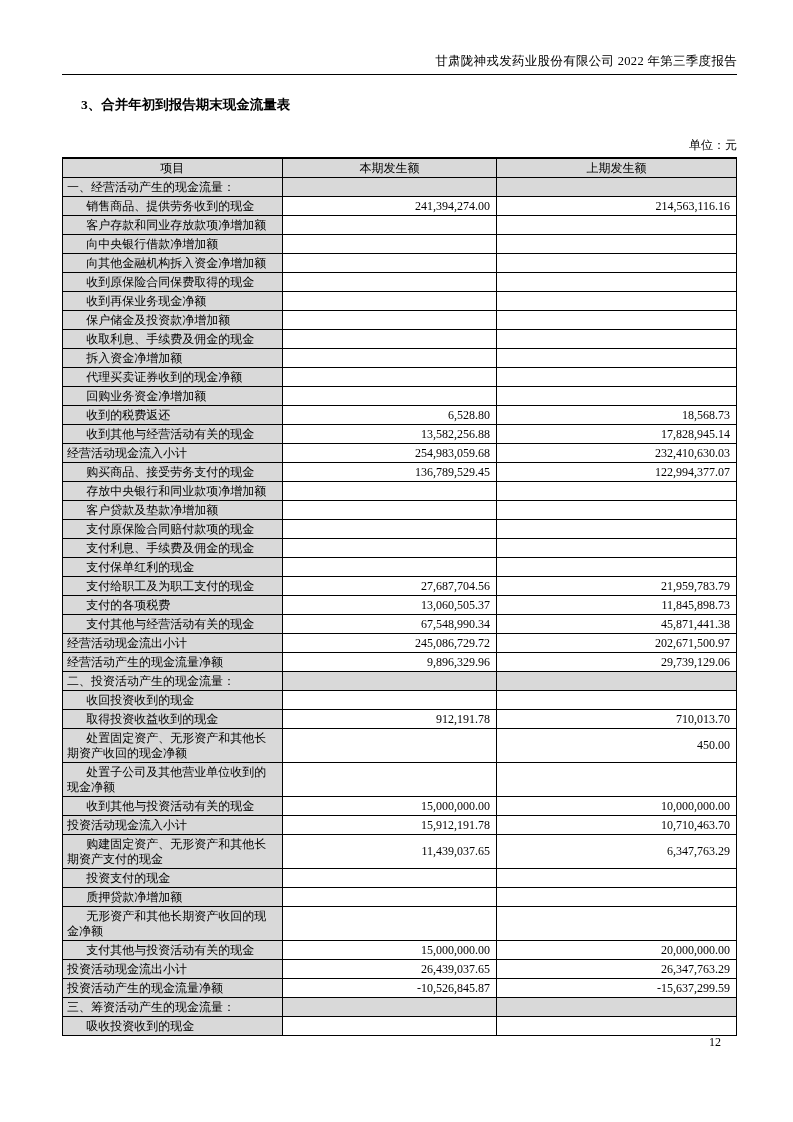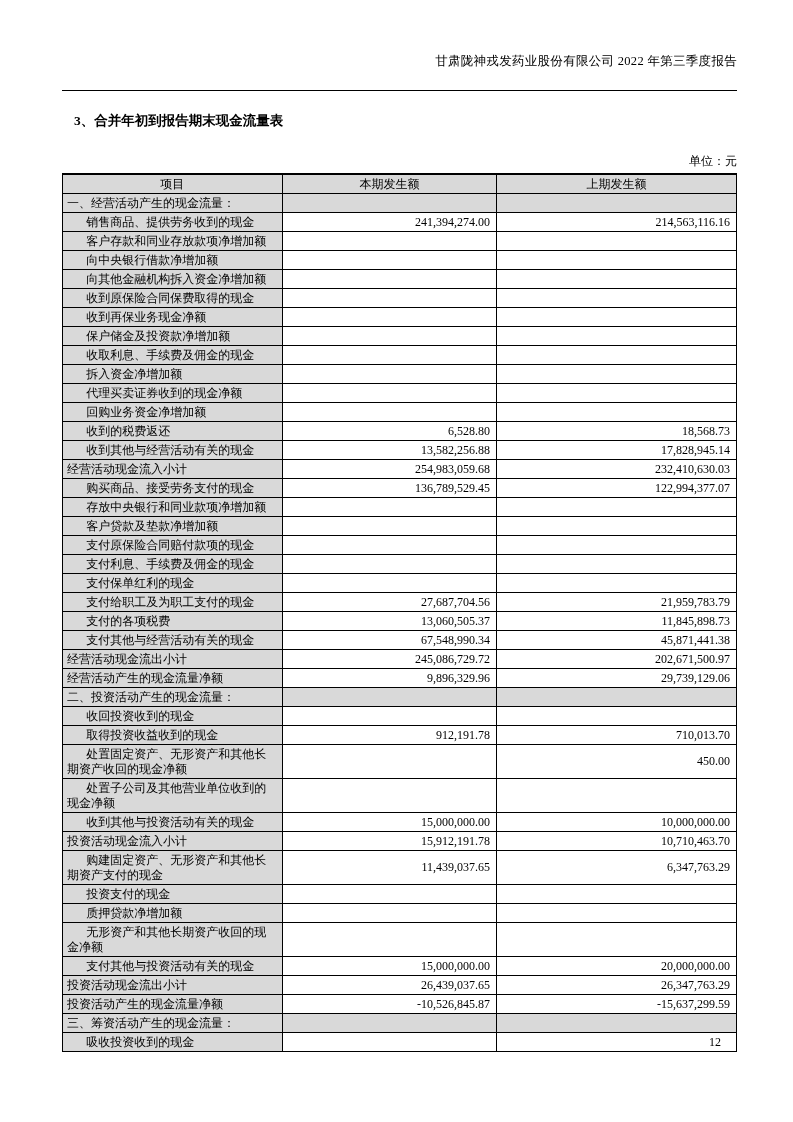--- a/index.html
+++ b/index.html
@@ -16,31 +16,31 @@
   }
   .content {
     position: absolute;
     left: 62px;
     top: 0;
     width: 675px;
   }
   .doc-header {
     padding-top: 54px;
     border-bottom: 1.5px solid var(--border-color, #000000);
-    padding-bottom: 21px;
+    padding-bottom: 5px;
   }
   .doc-header-text {
     font-size: 12.5px;
     line-height: 15px;
     text-align: right;
     letter-spacing: 0.3px;
   }
   .section-title {
     margin-top: 22px;
-    margin-left: 12px;
+    margin-left: 19px;
     font-size: 13.5px;
     font-weight: bold;
     line-height: 16px;
   }
   .unit-label {
     margin-top: 24px;
     margin-bottom: 3px;
     font-size: 12px;
     text-align: right;
   }

